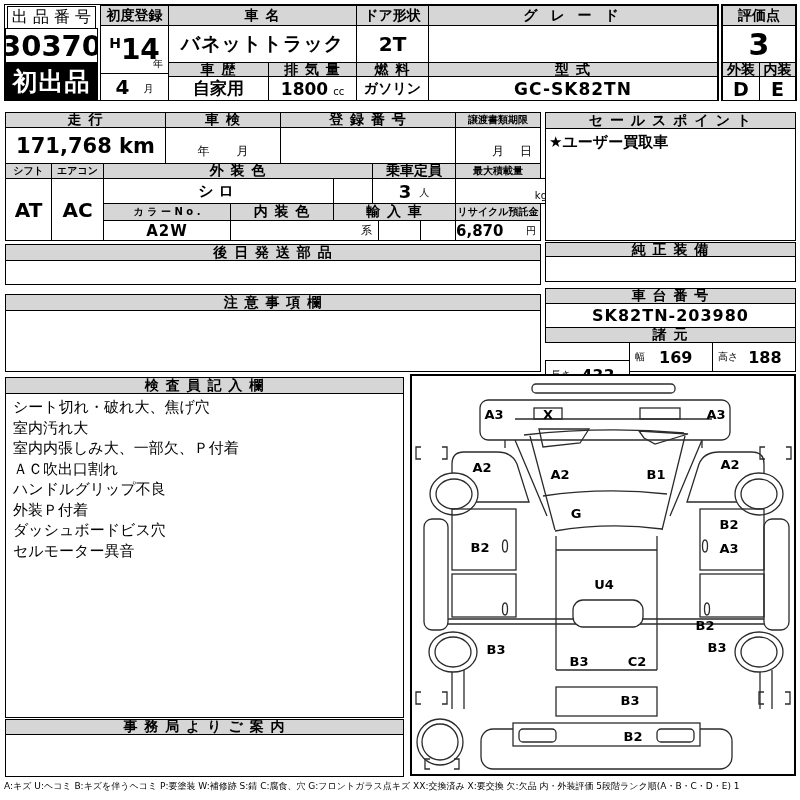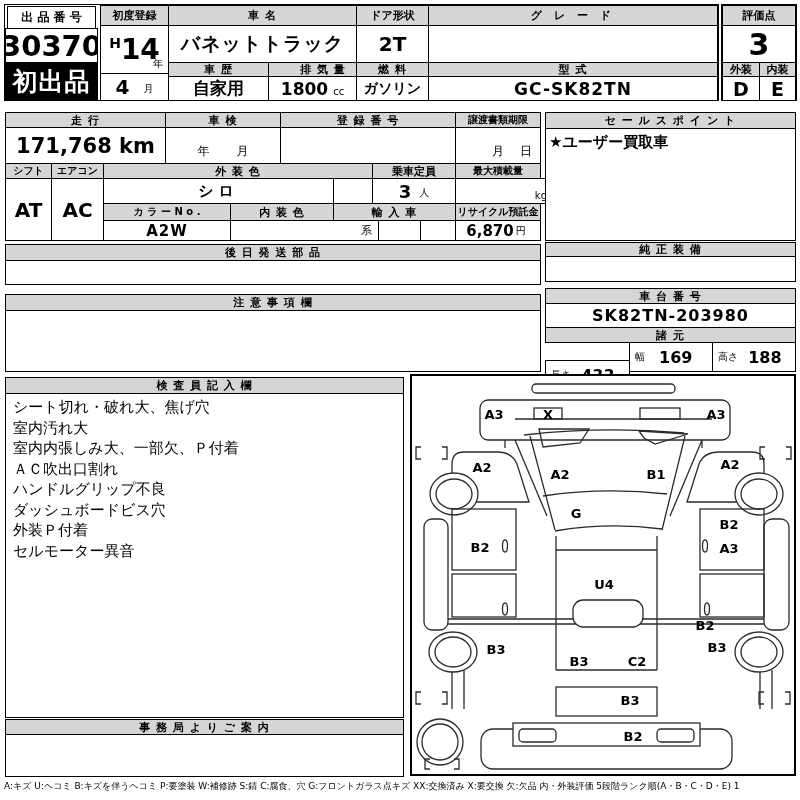--- a/index.html
+++ b/index.html
@@ -1,51 +1,51 @@
 <!DOCTYPE html>
 <html><head>
 <meta charset="utf-8">
 <style>
   html,body{margin:0;padding:0;background:#fff}
   body{width:800px;height:800px;position:relative;font-family:"DejaVu Sans",sans-serif;color:#000;-webkit-font-smoothing:antialiased}
   .abs{position:absolute;box-sizing:border-box;overflow:hidden;white-space:nowrap}
-  .gh{background:#d6d6d6;border:1px solid #000;display:flex;align-items:center;justify-content:center;font-size:11px;font-weight:600;letter-spacing:1px}
+  .gh{background:#d6d6d6;border:1px solid #000;display:flex;align-items:center;justify-content:center;font-size:14px;font-weight:600;letter-spacing:1px}
   .cell{border:1px solid #000;background:#fff;display:flex;align-items:center;justify-content:center}
   .thick{border:2px solid #000}
   .b{font-weight:bold}
   .sm{font-size:10px}
   .outline{border:1px solid #000;pointer-events:none;background:transparent}
   .notes{display:block;padding:3px 7px;font-size:15px;font-weight:500;line-height:20.5px}
   svg text{font-family:"DejaVu Sans",sans-serif;font-weight:bold;font-size:13px;fill:#000;text-anchor:middle}
 </style>
 </head>
 <body>
 
 <div class="abs outline" style="left:4px;top:4px;width:715px;height:97px"></div>
 
-<div class="abs cell" style="left:7px;top:6px;width:89px;height:23px;font-size:12px;font-weight:700">出 品 番 号</div>
+<div class="abs cell" style="left:7px;top:6px;width:89px;height:23px;font-size:16px;font-weight:400">出 品 番 号</div>
 <div class="abs cell b" style="left:5px;top:28px;width:93px;height:35px;font-size:29px">30370</div>
 <div class="abs cell b" style="left:5px;top:62px;width:93px;height:38px;background:#000;color:#fff;font-size:25px;letter-spacing:1px;border:1px solid #000">初出品</div>
 
 <div class="abs gh" style="left:100px;top:5px;width:69px;height:21px;letter-spacing:0">初度登録</div>
 <div class="abs cell" style="left:100px;top:25px;width:69px;height:49px">
   <span style="font-size:14px;font-weight:bold;position:relative;top:-7px">H</span>
     <span style="font-size:28px;font-weight:bold">14</span>
   <span class="abs sm" style="right:5px;bottom:2px">年</span>
 </div>
 <div class="abs cell" style="left:100px;top:73px;width:69px;height:28px;gap:14px">
   <span style="font-size:20px;font-weight:bold">4</span>
   <span class="sm" style="align-self:flex-end;margin-bottom:4px">月</span>
 </div>
 
 <div class="abs gh" style="left:168px;top:5px;width:189px;height:21px">車  名</div>
 <div class="abs cell" style="left:168px;top:25px;width:189px;height:38px;font-size:19px;font-weight:600;letter-spacing:1px">バネットトラック</div>
 <div class="abs gh" style="left:168px;top:62px;width:101px;height:15px">車 歴</div>
 <div class="abs cell" style="left:168px;top:76px;width:101px;height:25px;font-size:17px;font-weight:700">自家用</div>
-<div class="abs gh" style="left:268px;top:62px;width:110px;height:15px">排 気 量</div>
+<div class="abs gh" style="left:268px;top:62px;width:89px;height:15px">排 気 量</div>
 <div class="abs cell" style="left:268px;top:76px;width:89px;height:25px;gap:5px">
   <span style="font-size:17px;font-weight:600">1800</span>
   <span class="sm" style="align-self:flex-end;margin-bottom:3px">cc</span>
 </div>
 
 <div class="abs gh" style="left:356px;top:5px;width:73px;height:21px;letter-spacing:0">ドア形状</div>
 <div class="abs cell b" style="left:356px;top:25px;width:73px;height:38px;font-size:20px">2T</div>
 <div class="abs gh" style="left:356px;top:62px;width:73px;height:15px">燃 料</div>
 <div class="abs cell" style="left:356px;top:76px;width:73px;height:25px;font-size:14px;font-weight:600">ガソリン</div>
 
@@ -96,21 +96,21 @@
 
 <div class="abs gh" style="left:103px;top:203px;width:128px;height:18px;letter-spacing:0;font-size:10px">カ ラ ー N o .</div>
 <div class="abs gh" style="left:230px;top:203px;width:104px;height:18px">内 装 色</div>
 <div class="abs gh" style="left:333px;top:203px;width:123px;height:18px">輸 入 車</div>
 <div class="abs gh" style="left:455px;top:203px;width:86px;height:18px;letter-spacing:0;font-size:10px">リサイクル預託金</div>
 
 <div class="abs cell" style="left:103px;top:220px;width:128px;height:21px;font-size:15px;font-weight:600;letter-spacing:1px">A2W</div>
 <div class="abs cell" style="left:230px;top:220px;width:149px;height:21px;justify-content:flex-end;align-items:flex-end;padding:0 6px 2px;font-size:11px">系</div>
 <div class="abs cell" style="left:378px;top:220px;width:43px;height:21px"></div>
 <div class="abs cell" style="left:420px;top:220px;width:36px;height:21px"></div>
-<div class="abs cell" style="left:455px;top:220px;width:86px;height:21px;justify-content:center;padding-right:4px;gap:2px">
+<div class="abs cell" style="left:455px;top:220px;width:86px;height:21px;justify-content:space-between;padding-right:4px;gap:2px">
   <span style="font-size:15px;font-weight:600">6,870</span>
   <span class="sm" style="align-self:flex-end;margin-bottom:2px">円</span>
 </div>
 
 <div class="abs gh" style="left:5px;top:244px;width:536px;height:17px">後 日 発 送 部 品</div>
 <div class="abs cell" style="left:5px;top:260px;width:536px;height:25px"></div>
 
 <div class="abs gh" style="left:5px;top:294px;width:536px;height:17px">注 意 事 項 欄</div>
 <div class="abs cell" style="left:5px;top:310px;width:536px;height:62px"></div>
 
@@ -136,22 +136,22 @@
   <span style="font-size:16px;font-weight:bold">188</span>
 </div>
 
 <div class="abs gh" style="left:5px;top:377px;width:399px;height:17px">検 査 員 記 入 欄</div>
 <div class="abs cell notes" style="left:5px;top:393px;width:399px;height:325px">
   <div>シート切れ・破れ大、焦げ穴</div>
   <div>室内汚れ大</div>
   <div>室内内張しみ大、一部欠、Ｐ付着</div>
   <div>ＡＣ吹出口割れ</div>
   <div>ハンドルグリップ不良</div>
+  <div>外装Ｐ付着</div>
   <div>ダッシュボードビス穴</div>
-  <div>外装Ｐ付着</div>
   <div>セルモーター異音</div>
 </div>
 
 <div class="abs gh" style="left:5px;top:719px;width:399px;height:16px">事 務 局 よ り ご 案 内</div>
 <div class="abs cell" style="left:5px;top:734px;width:399px;height:43px"></div>
 
 <div class="abs thick" style="left:410px;top:374px;width:386px;height:402px;background:#fff">
 <svg width="382" height="398" viewBox="0 0 382 398">
   <g stroke="#2b2b2b" stroke-width="1.3" fill="none">
 

